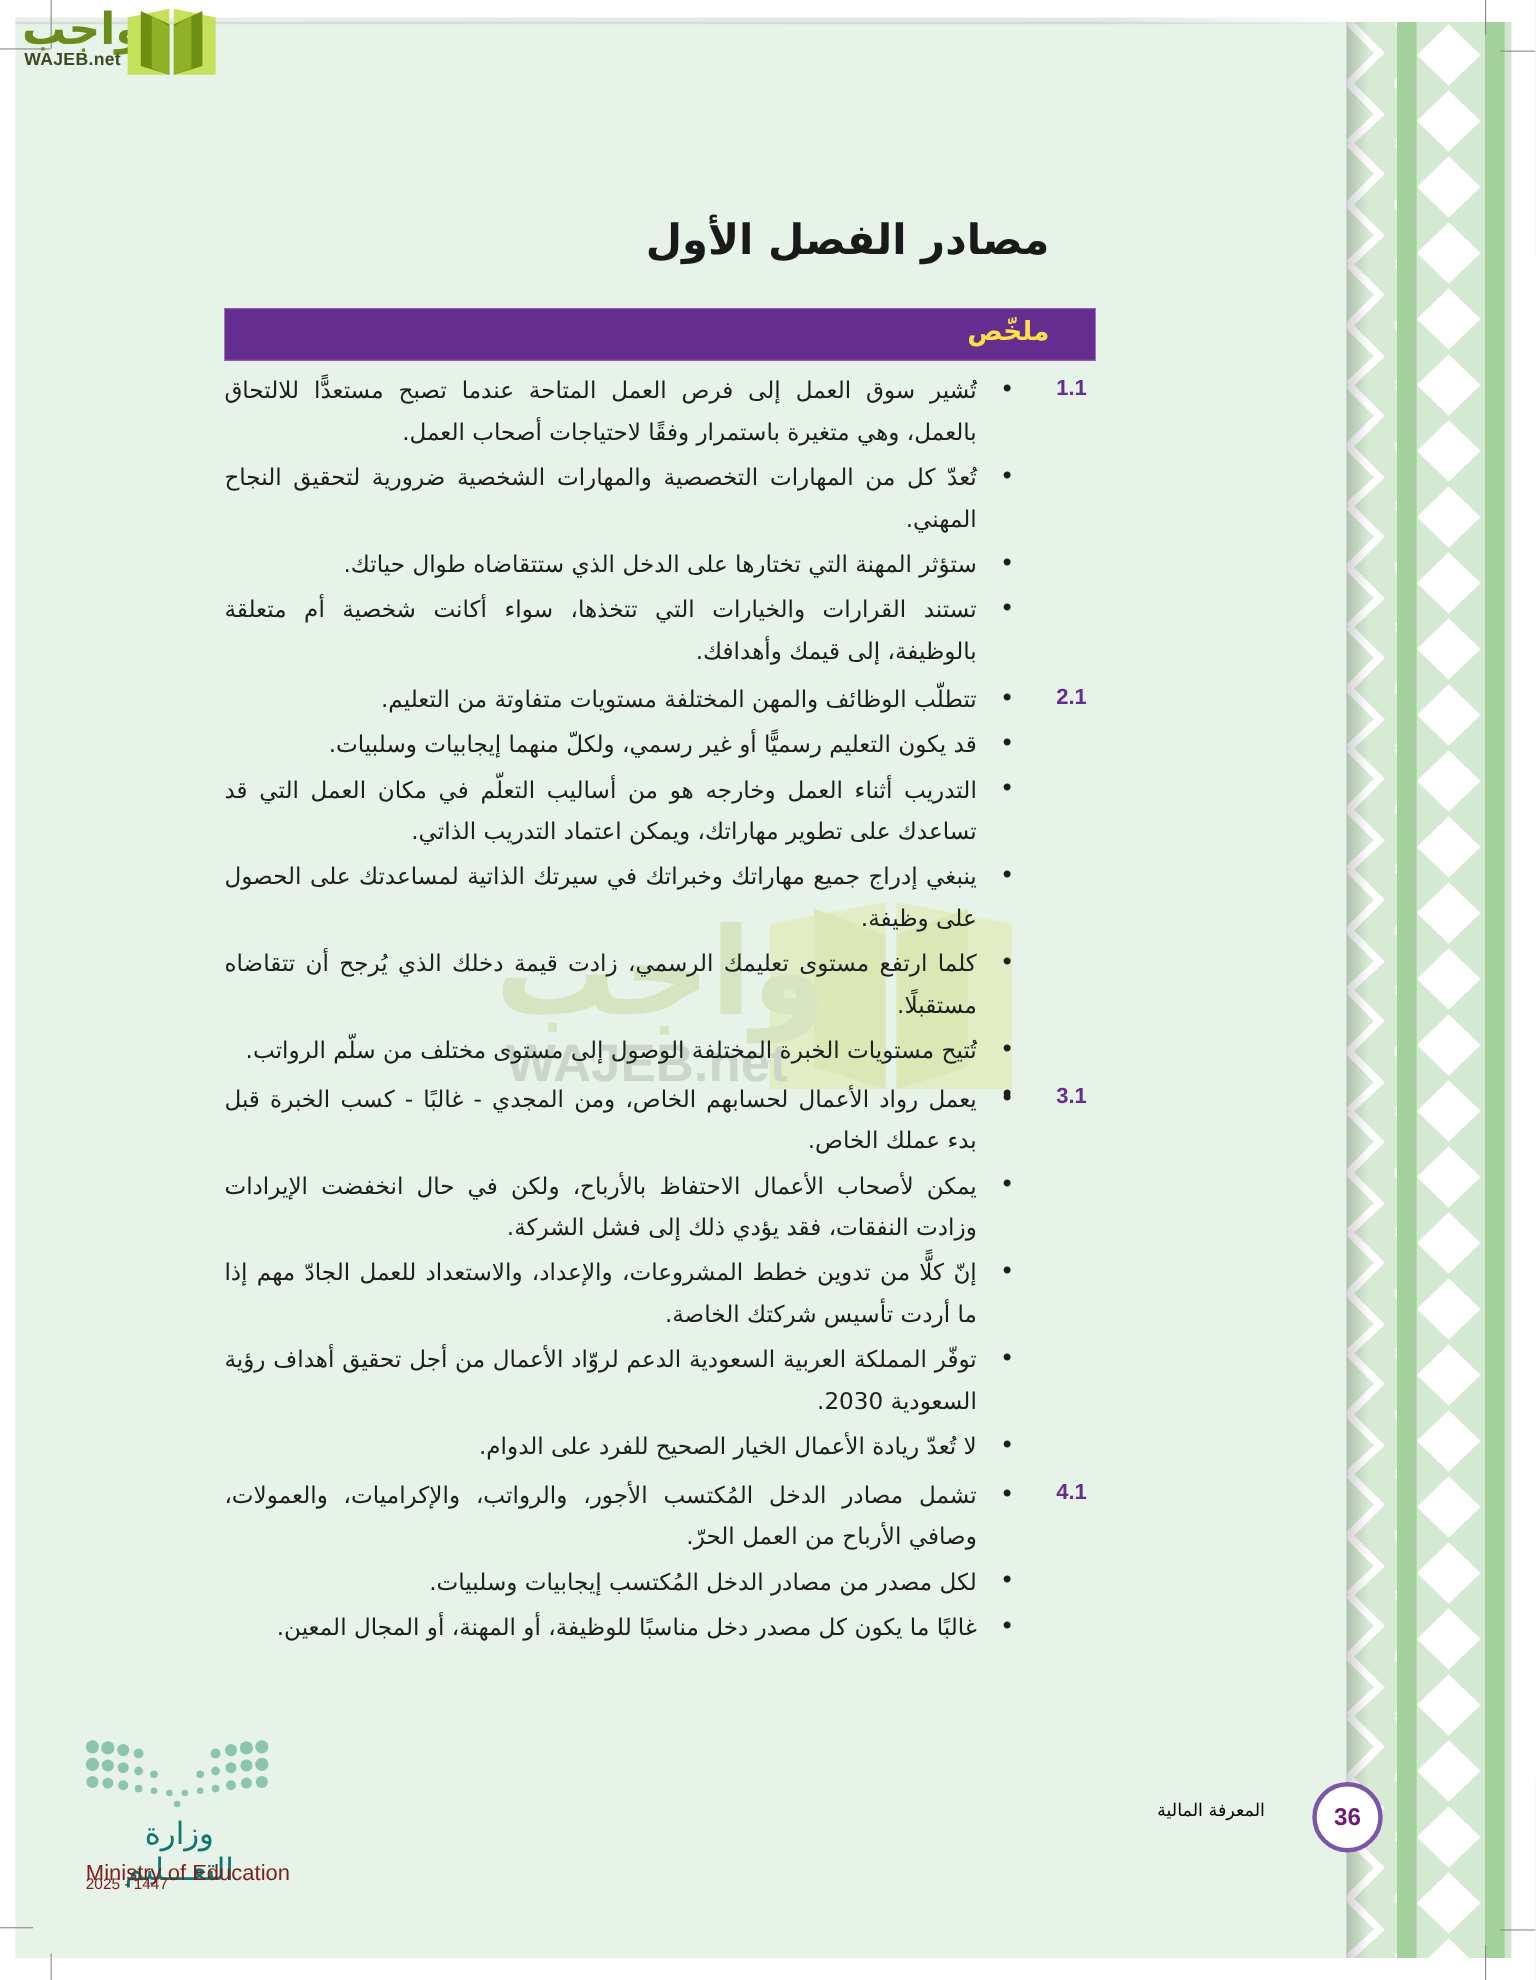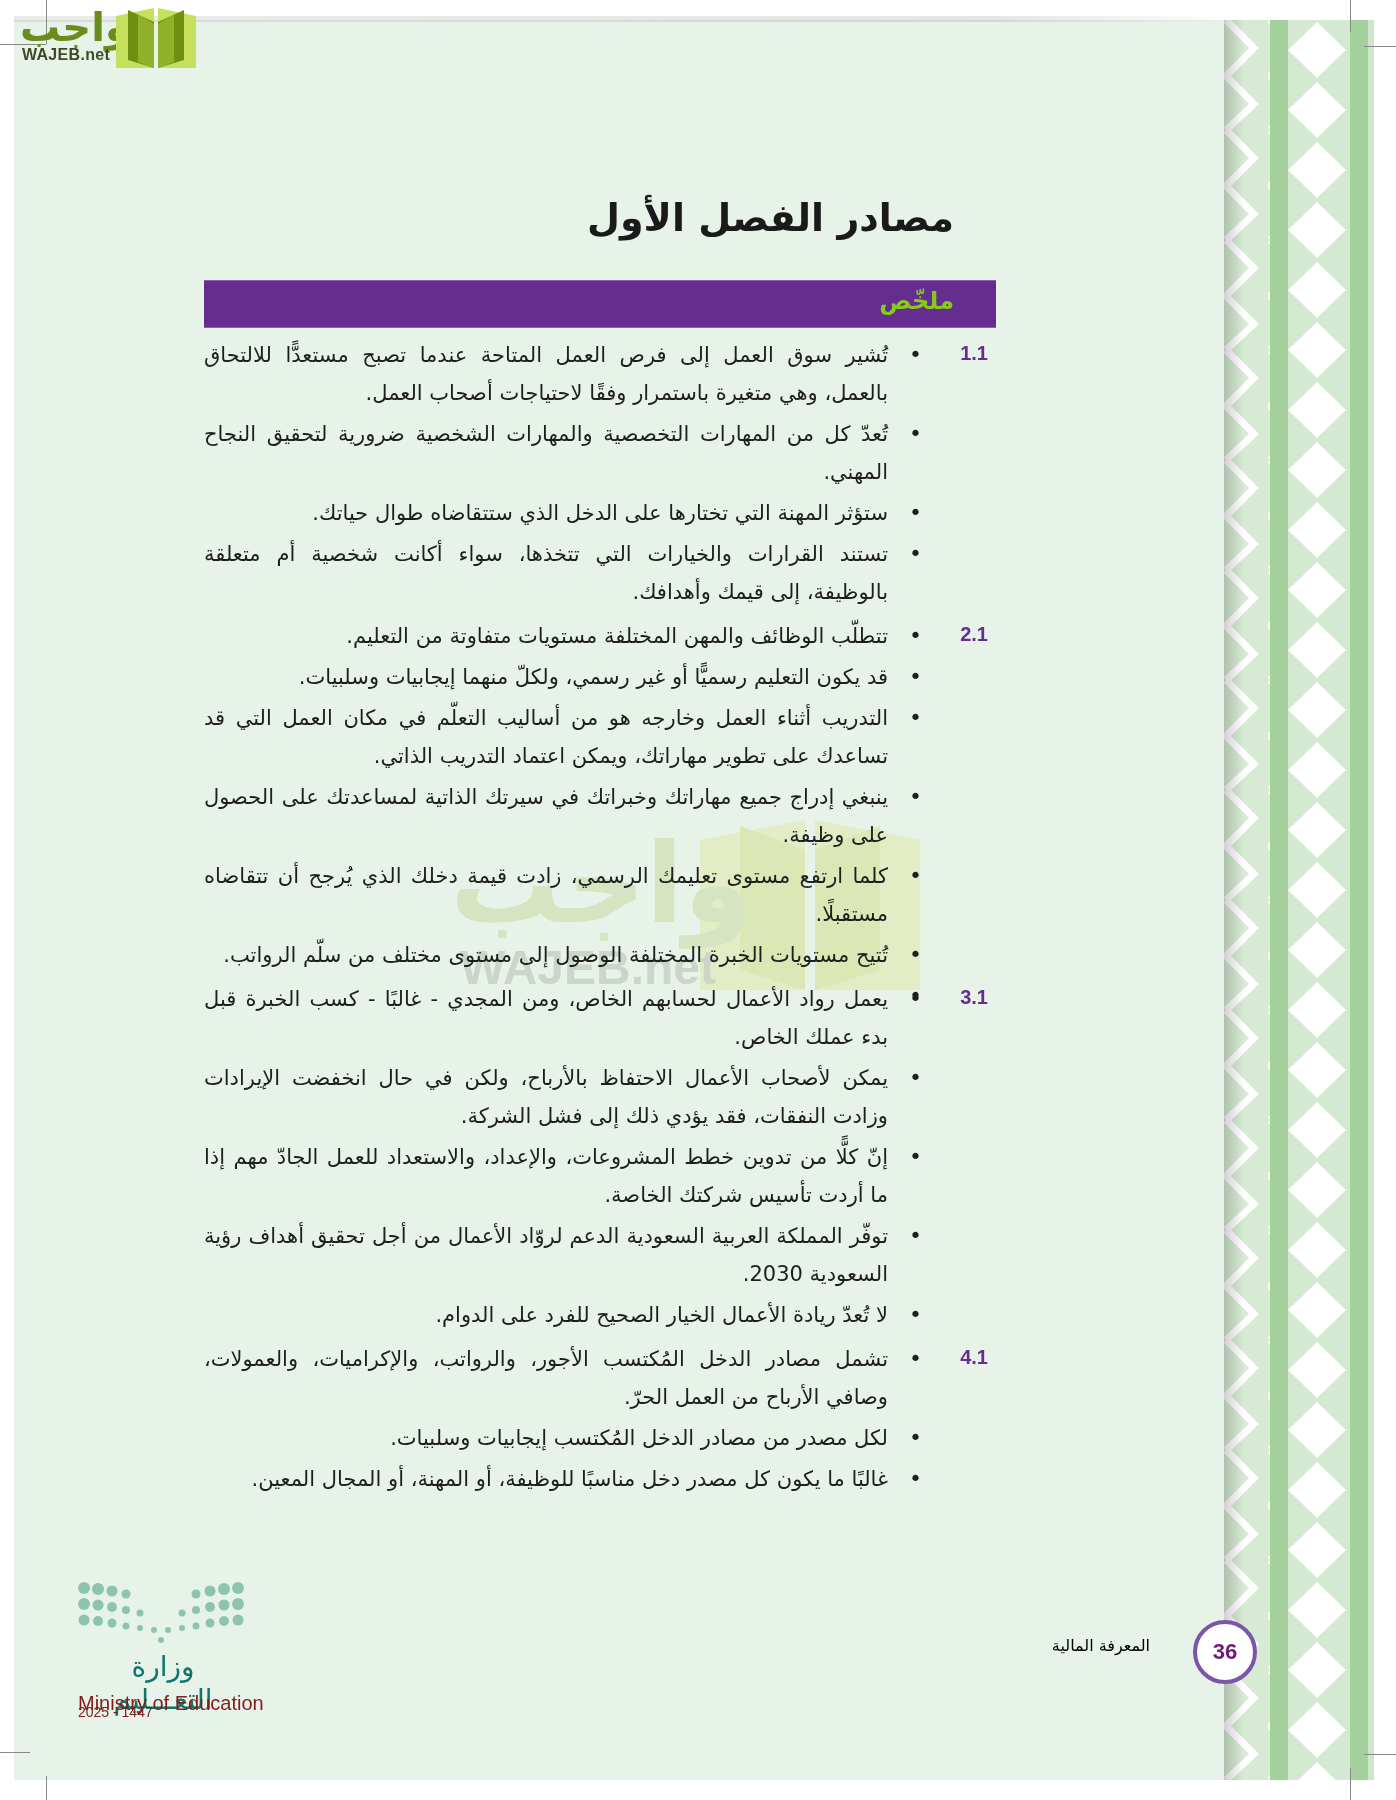--- a/index.html
+++ b/index.html
@@ -45,21 +45,21 @@
   
   .title {
     position:absolute; right:442px; top:196px; font-size:38px; font-weight:bold;
     color:#1a1a1a; direction:rtl; font-family:"DejaVu Sans", sans-serif;
   }
   .summary-bar {
     position:absolute; left:204px; top:280px; width:792px; height:46px;
     background:#662d91; border-top:1px solid #8a5fb0; border-bottom:1px solid #8a5fb0;
   }
   .summary-bar span {
-    position:absolute; right:42px; top:6px; color:#84cc16; font-size:24px; font-weight:bold;
+    position:absolute; right:42px; top:6px; color:#fde047; font-size:24px; font-weight:bold;
     direction:rtl;
   }
 
   
   .content {
     position:absolute; left:204px; top:336px; width:796px;
     direction:rtl;
   }
   .section { position:relative; margin-bottom:6px; }
   .section-num {

